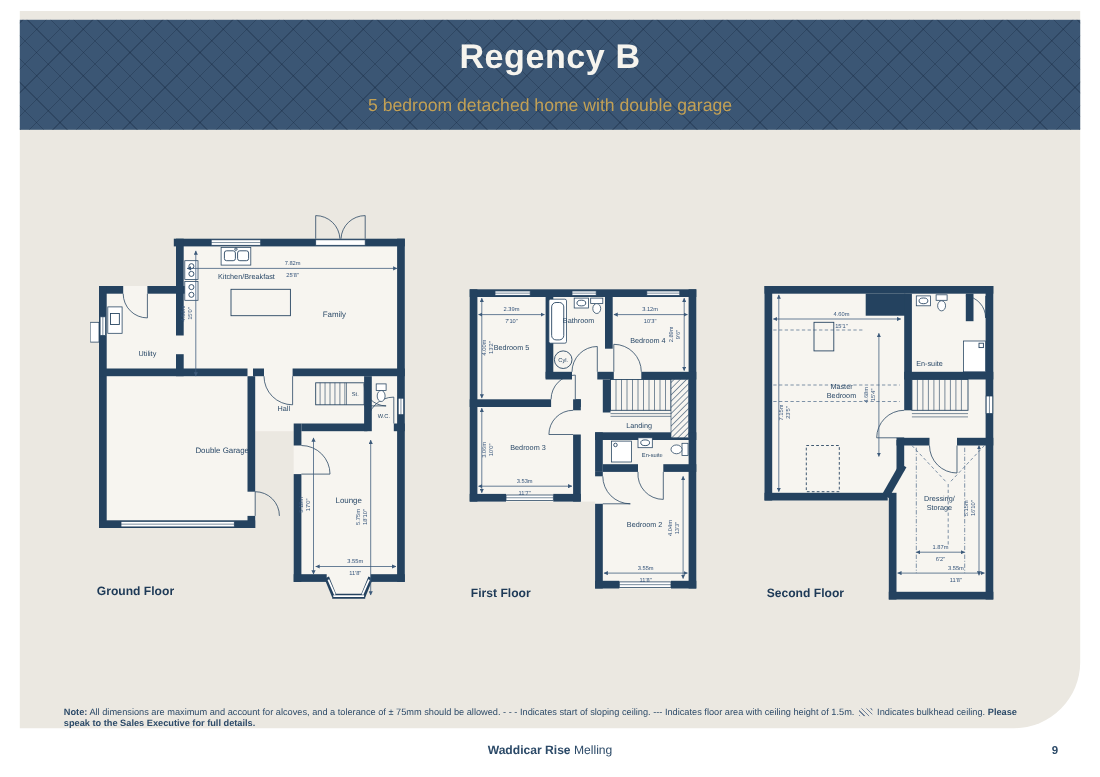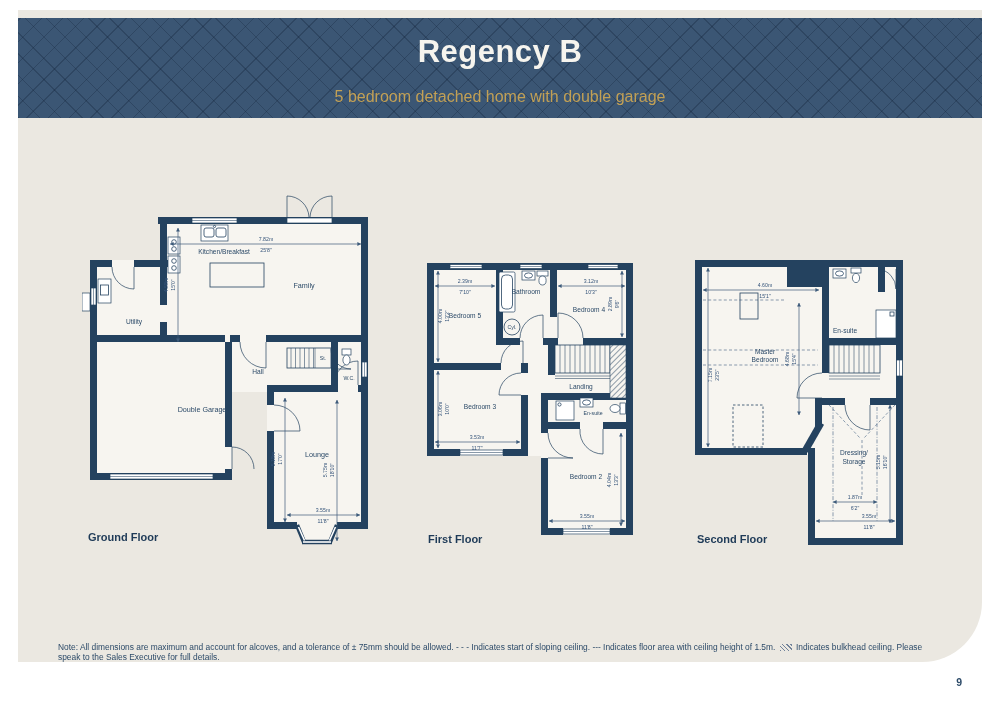--- a/index.html
+++ b/index.html
@@ -13,21 +13,21 @@
             repeating-linear-gradient(-45deg, rgba(15,30,52,.28) 0 1px, transparent 1px 15px),
             #3b5674;
           text-align:center; }
   .hero h1 { padding-top:16px; font-size:31px; font-weight:bold; color:#f6f4ee; letter-spacing:.5px; }
   .hero p  { margin-top:18px; font-size:16px; color:#c2a055; }
   .plans svg { position:absolute; }
   #svg-ground { left:64px;  top:183px; }
   #svg-first  { left:407px; top:245px; }
   #svg-second { left:675px; top:245px; }
   .note { position:absolute; left:40px; top:632px; width:880px; font-size:8.4px; color:#2c4a68; }
-  .note b { font-weight:normal; }
+  .note b { font-weight:bold; }
   .hatch-chip { display:inline-block; width:12px; height:7px; vertical-align:middle;
         background: repeating-linear-gradient(45deg,#72839a 0 1px, transparent 1px 3px);
         margin:0 2px; }
   .pfooter { position:absolute; left:0; top:676px; width:100%; text-align:center;
              font-size:11px; color:#2c4a68; }
   .pfooter .dev { font-weight:bold; }
   .pagenum { position:absolute; right:38px; top:676px; font-size:10.5px; font-weight:bold; color:#2c4a68; }
 
   
   .f   { fill:#f7f5f0; }
@@ -445,14 +445,18 @@
         </g>
 
         <text class="ttl" x="4" y="288">Second Floor</text>
       </svg>
 
     </div>
 
     <p class="note"><b>Note:</b> <span>All dimensions are maximum and account for alcoves, and a tolerance of ± 75mm should be allowed.</span> <span>- - - Indicates start of sloping ceiling.</span> <span>--- Indicates floor area with ceiling height of 1.5m.</span> <span class="hatch-chip"></span> <span>Indicates bulkhead ceiling.</span> <b>Please speak to the Sales Executive for full details.</b></p>
   </div>
 
+  <div class="pfooter">
+    <span class="dev">Waddicar Rise</span>
+    <span>Melling</span>
+  </div>
   <div class="pagenum">9</div>
 </div>
 
 </body></html>

